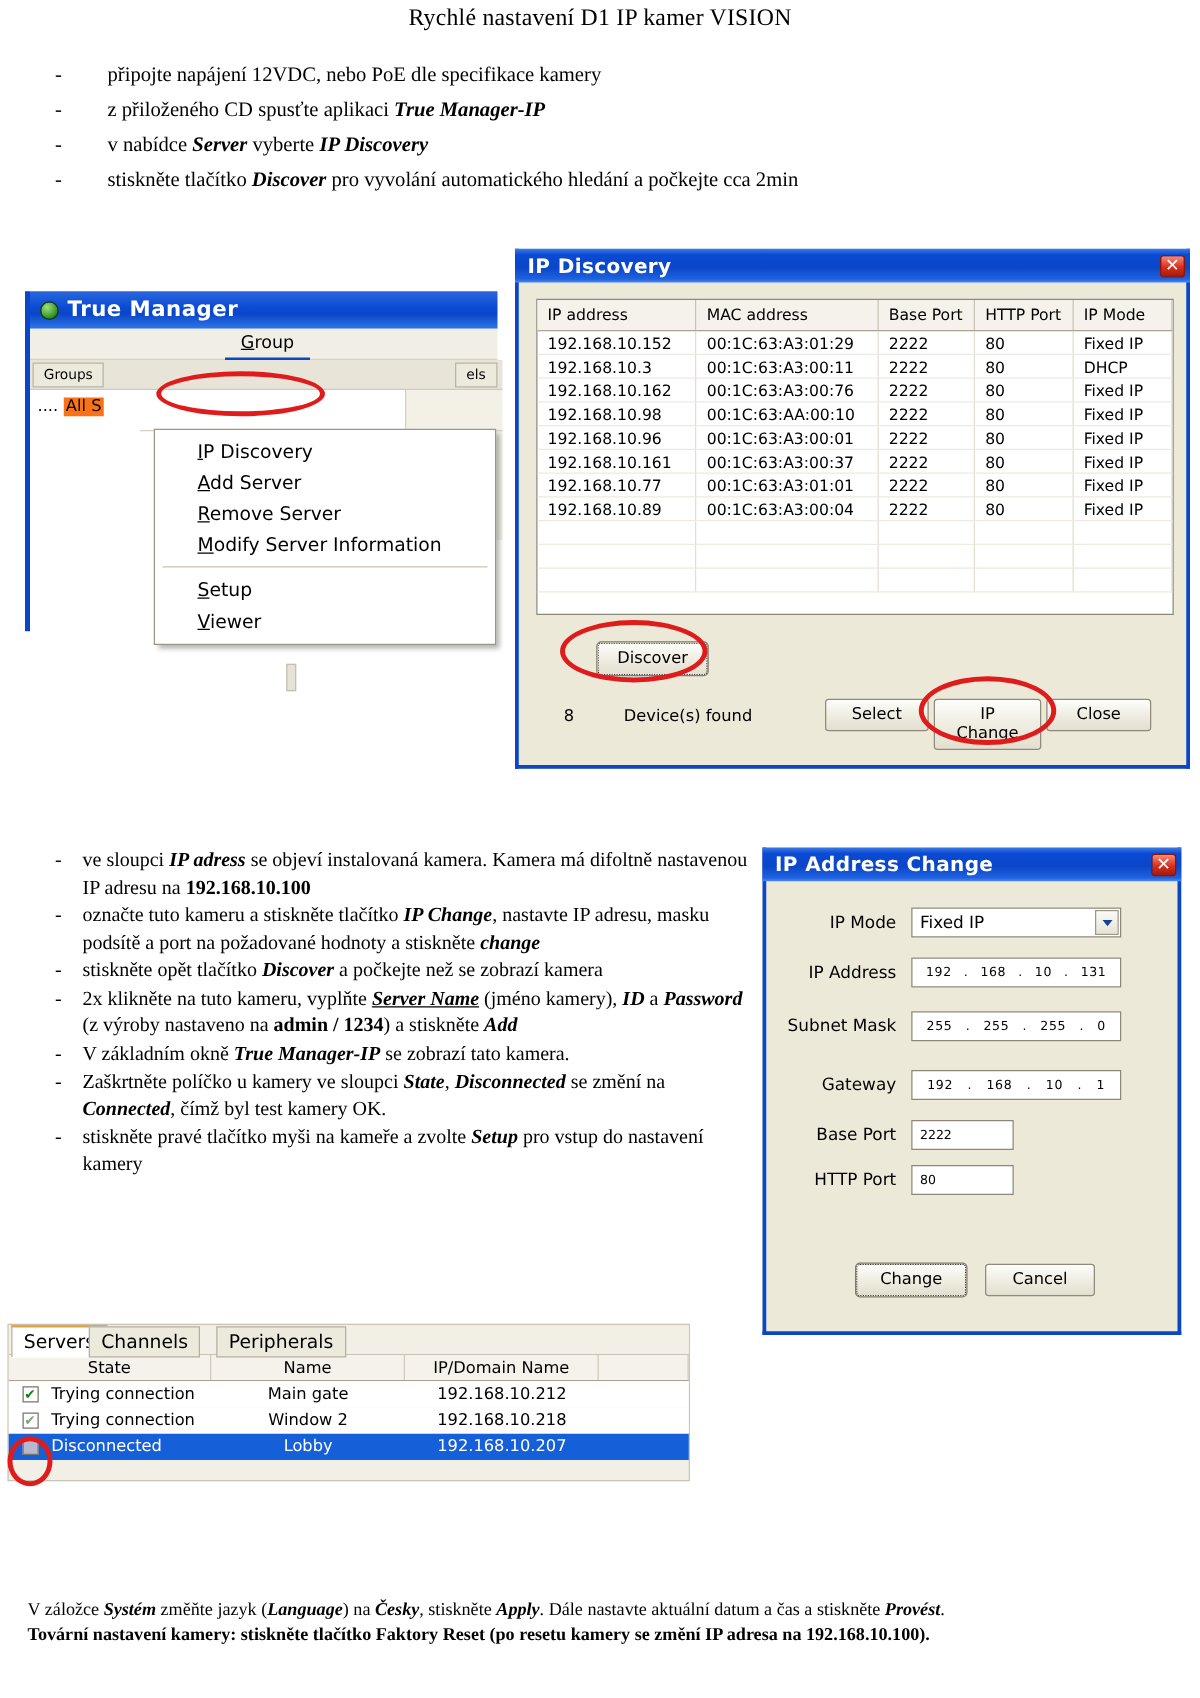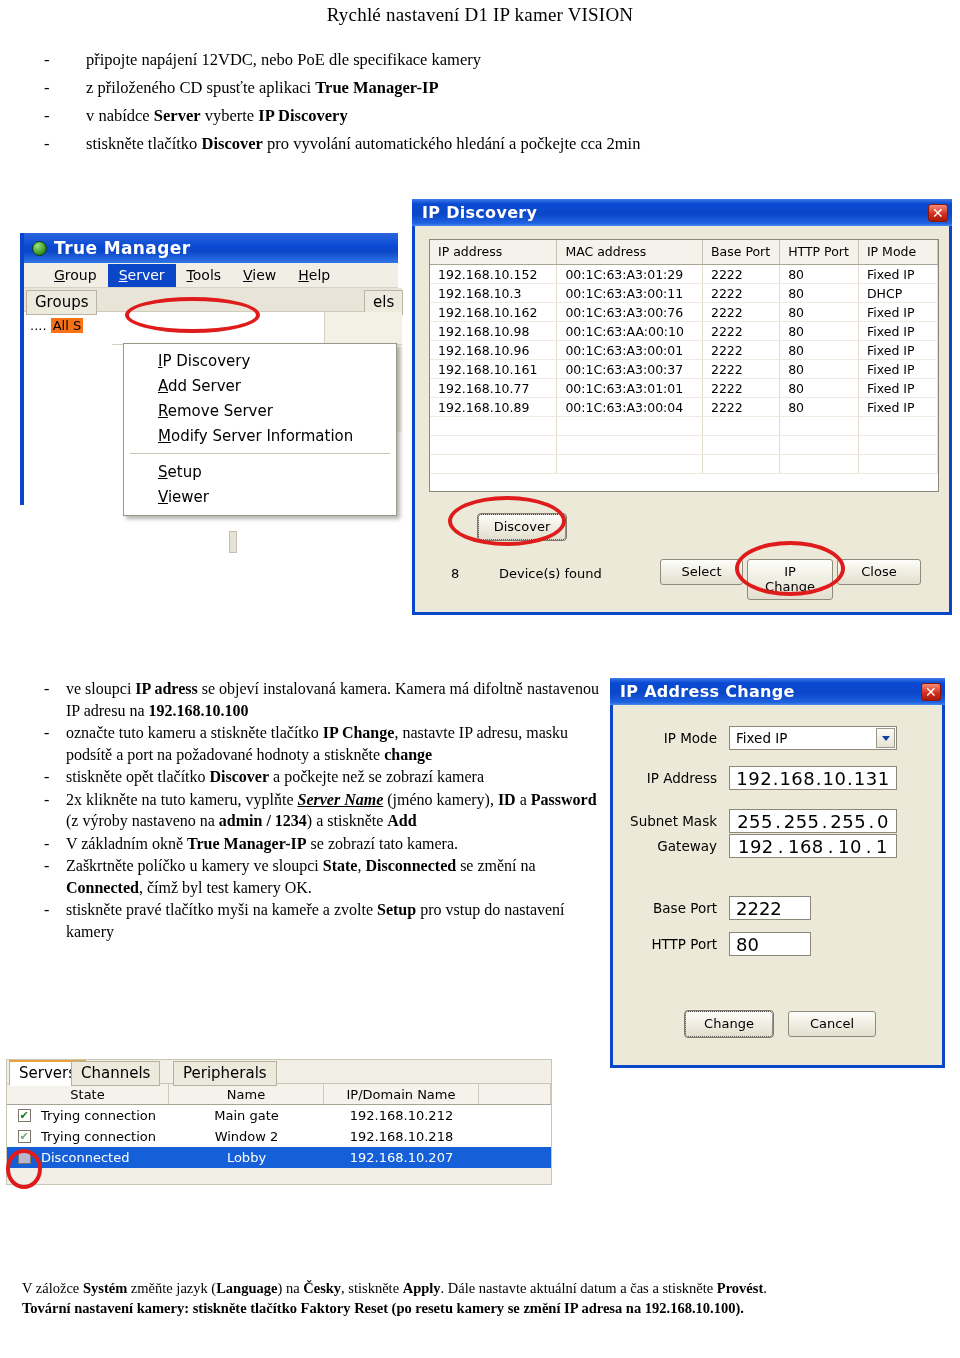--- a/index.html
+++ b/index.html
@@ -27,21 +27,21 @@
     position: absolute;
     top: 48px; left: 44px; width: 700px;
   }
   .intro-list .li {
     display: flex;
     font-size: 16.5px;
     line-height: 24px;
     margin-bottom: 4px;
   }
   .intro-list .dash { width: 42px; flex: none; }
-  .bi { font-weight: bold; }
+  .bi { font-weight: bold; font-style: italic; }
 
   
   .tm-window {
     position: absolute;
     left: 20px; top: 233px;
     width: 378px; height: 272px;
     background: #ffffff;
     border-left: 4px solid #0a47c8;
     font-family: "DejaVu Sans", sans-serif;
   }
@@ -59,42 +59,43 @@
     background: radial-gradient(circle at 35% 30%, #9fe37a, #2f8f24 70%, #14560f);
     border: 1px solid #0b3d07;
     margin-right: 7px; flex: none;
   }
   .tm-menubar {
     height: 25px;
     background: #f1efe5;
     border-bottom: 1px solid #d6d2c4;
     display: flex; align-items: center;
     font-size: 14px;
-    padding-left: 19px;
+    padding-left: 6px;
+    flex-direction: column;
   }
   .tm-menubar .mi {
     padding: 3px 11px 4px 11px;
     color: #000;
     white-space: nowrap;
   }
   .tm-menubar .mi.active {
     background: #0a46c8; color: #ffffff;
   }
   .tm-menubar .mi u { text-decoration: underline; }
 
   .tm-body { position: relative; height: 217px; background:#ffffff; }
   .tm-tabrow {
     position: absolute; left: 0; top: 0; width: 378px; height: 24px;
     background: #e8e5d8;
     border-bottom: 1px solid #cfcabb;
   }
   .tm-tab {
     position: absolute; top: 2px;
     background: #eceadd; border: 1px solid #b9b4a4;
-    font-size: 15px; padding: 2px 8px 3px 8px;
+    font-size: 11px; padding: 2px 8px 3px 8px;
   }
   .tm-tab.t1 { left: 2px; }
   .tm-tab.t2 { left: 340px; }
   .tm-tree {
     position: absolute; left: 6px; top: 30px;
     font-size: 13px;
   }
   .tm-tree .node { background: #f97316; padding: 0 2px; }
   .tm-panel-sep {
     position: absolute; left: 88px; top: 56px; width: 290px; height: 1px;
@@ -230,21 +231,21 @@
     font-size: 13.5px;
   }
   .form-row .flabel {
     width: 108px; text-align: right; padding-right: 12px; flex: none;
   }
   .ifield {
     background: #ffffff;
     border: 1px solid #8b8779;
     height: 24px;
     display: flex; align-items: center;
-    font-size: 18px;
+    font-size: 10px;
     padding: 0 6px;
     font-family: "DejaVu Sans", sans-serif;
   }
   .ifield.octets { width: 168px; justify-content: space-around; letter-spacing: .5px; }
   .ifield.small { width: 82px; }
   .combo {
     width: 168px; height: 24px;
     background: #ffffff;
     border: 1px solid #8b8779;
     display: flex; align-items: center;
@@ -587,21 +588,21 @@
         <span>255</span>
         <span>.</span>
         <span>255</span>
         <span>.</span>
         <span>255</span>
         <span>.</span>
         <span>0</span>
       </span>
   </div>
 
-  <div class="form-row" style="left:8px; top:156px;">
+  <div class="form-row" style="left:8px; top:178px;">
     <span class="flabel">Gateway</span>
     <span class="ifield octets" id="f-gw">
         <span>192</span>
         <span>.</span>
         <span>168</span>
         <span>.</span>
         <span>10</span>
         <span>.</span>
         <span>1</span>
       </span>

